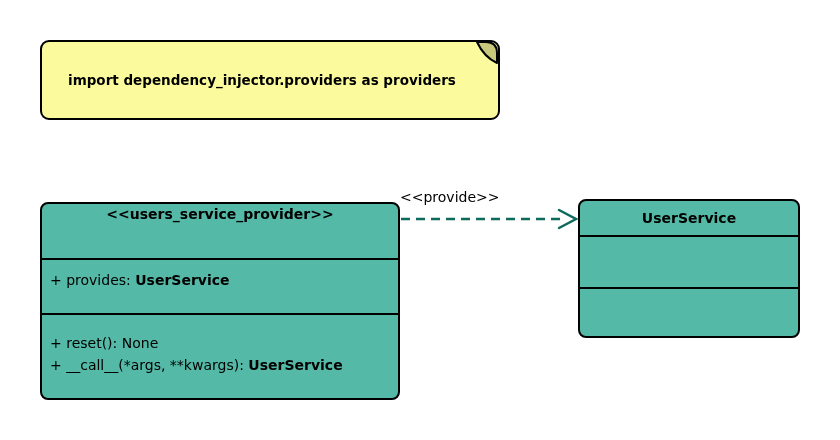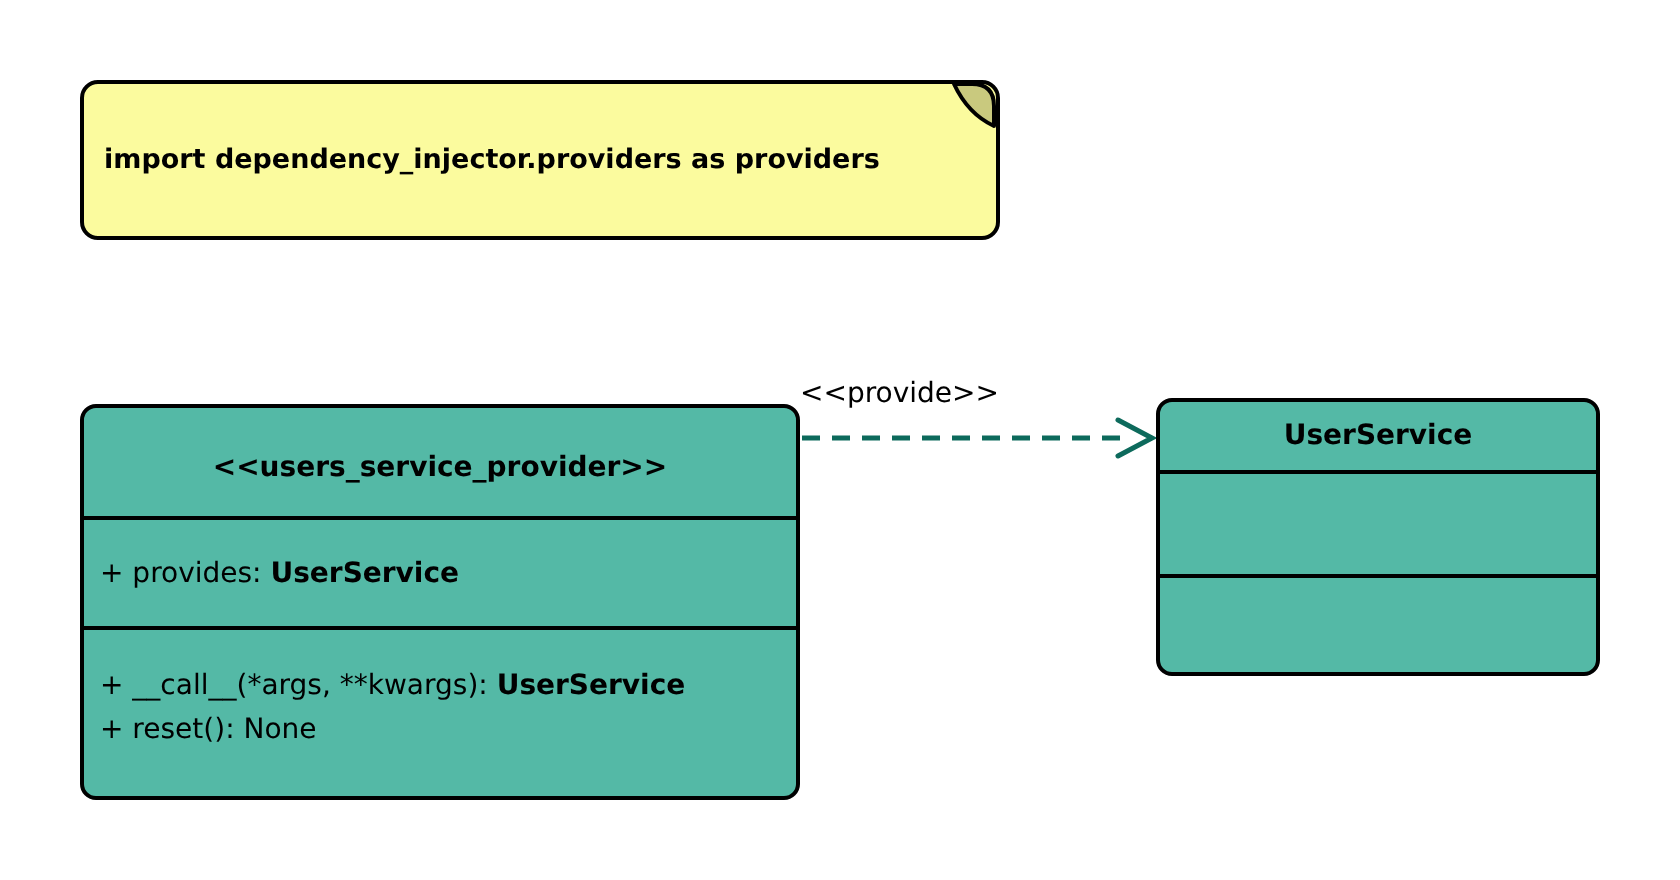--- a/index.html
+++ b/index.html
@@ -29,21 +29,21 @@
     left: 40px; top: 40px;
     width: 460px; height: 80px;
     box-sizing: border-box;
     background: var(--note-fill);
     border: 2px solid var(--border);
     border-radius: 9px;
     display: flex;
     align-items: center;
   }
   .note-text {
-    padding: 0 10px;
+    padding: 0 26px;
     font-weight: bold;
     font-size: 13.5px;
     white-space: nowrap;
     color: #000;
   }
   .note-fold {
     position: absolute;
     top: -2px; right: -2px;
     width: 26px; height: 26px;
   }
@@ -62,32 +62,32 @@
   .provider-class { left: 40px; top: 202px; width: 360px; height: 198px; }
   .service-class  { left: 578px; top: 199px; width: 222px; height: 139px; }
 
   .cls-header {
     text-align: center;
     font-weight: bold;
     font-size: 14px;
     line-height: 20px;
     box-sizing: border-box;
   }
-  .provider-class .cls-header { height: 54px; padding-top: 20px; }
+  .provider-class .cls-header { height: 54px; padding-top: 0; }
   .service-class  .cls-header { height: 34px; line-height: 34px; }
 
   .cls-attrs, .cls-methods {
     border-top: 2px solid var(--border);
     box-sizing: border-box;
     font-size: 14px;
   }
   .provider-class .cls-attrs {
     height: 55px;
     display: flex;
-    align-items: center;
+    align-items: flex-start;
     padding: 12px 8px;
   }
   .provider-class .cls-methods {
     flex: 1;
     padding: 17px 8px 0;
     line-height: 22px;
   }
   .service-class .cls-attrs { height: 52px; }
   .service-class .cls-methods { flex: 1; }
 
@@ -135,22 +135,22 @@
   </div>
 
   <div class="uml-class provider-class">
     <div class="cls-header">
       <div>&lt;&lt;users_service_provider&gt;&gt;</div>
     </div>
     <div class="cls-attrs">
       <div class="member"><span>+ provides: </span><b>UserService</b></div>
     </div>
     <div class="cls-methods">
+      <div class="member"><span>+ reset(): None</span><b></b></div>
       <div class="member"><span>+ __call__(*args, **kwargs): </span><b>UserService</b></div>
-      <div class="member"><span>+ reset(): None</span><b></b></div>
     </div>
   </div>
 
   <svg class="arrow-svg" viewBox="0 0 180 36" aria-hidden="true">
     <line class="arrow-dash" x1="1" y1="19" x2="162" y2="19"></line>
     <path class="arrow-head" d="M 159 10 L 176 19 L 159 28"></path>
   </svg>
   <div class="arrow-label">&lt;&lt;provide&gt;&gt;</div>
 
   <div class="uml-class service-class">

